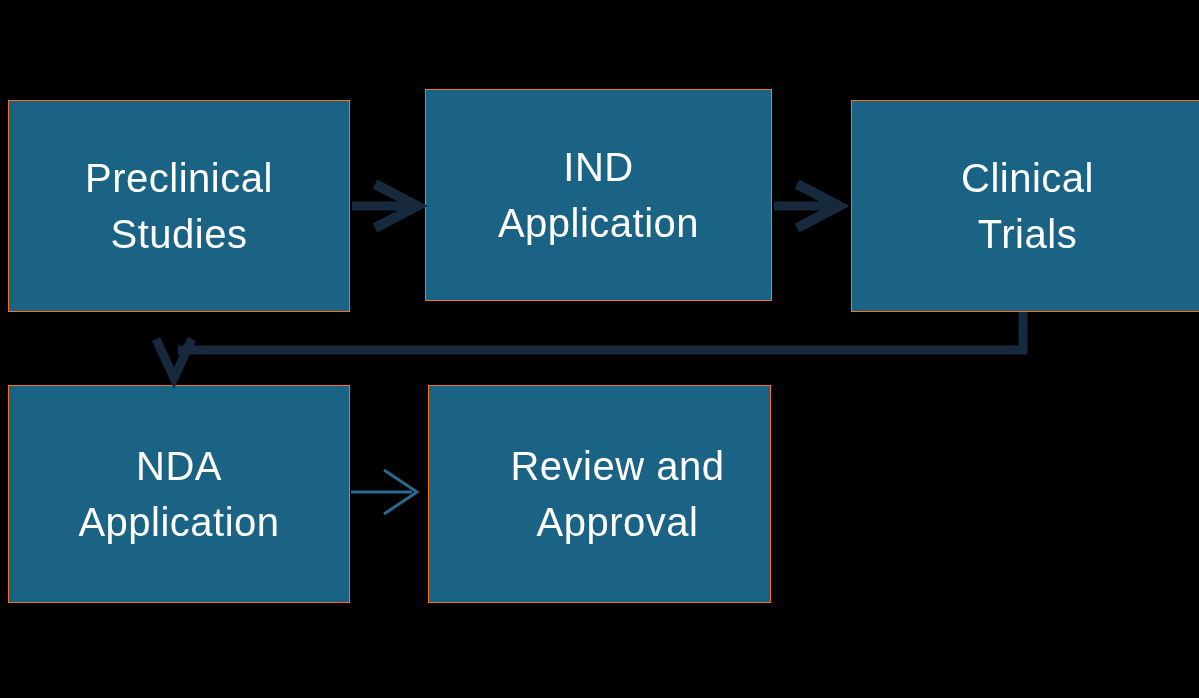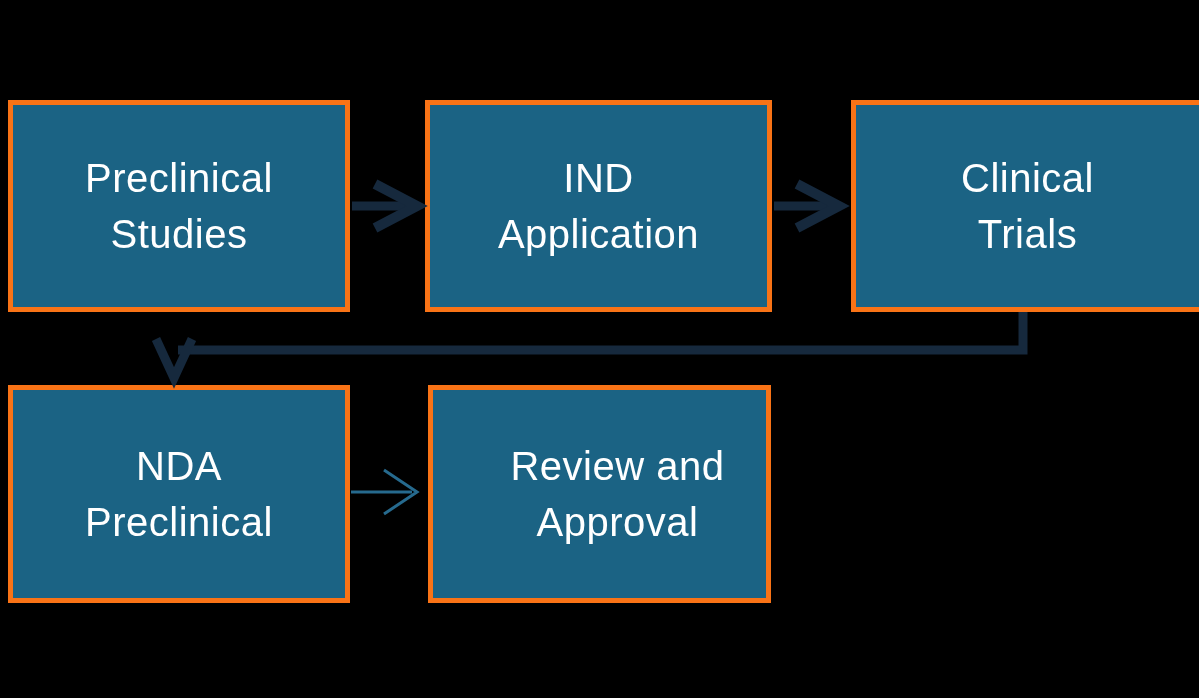--- a/index.html
+++ b/index.html
@@ -8,33 +8,33 @@
     width: 1199px;
     height: 698px;
     background: #000000;
     overflow: hidden;
     font-family: "Liberation Sans", sans-serif;
   }
   .node {
     position: absolute;
     box-sizing: border-box;
     background: #1B6384;
-    border: 5px solid #f97316;
+    border: 1px solid #f97316;
     display: flex;
     align-items: center;
     justify-content: center;
     text-align: center;
     color: #FFFFFF;
     font-size: 40px;
     line-height: 56px;
     white-space: pre-line;
     letter-spacing: 0.5px;
   }
   #node-preclinical { left: 8px;   top: 100px; width: 342px; height: 212px; }
-  #node-ind         { left: 425px; top: 100px; width: 347px; height: 212px; }
+  #node-ind         { left: 425px; top: 89px; width: 347px; height: 212px; }
   #node-clinical    { left: 851px; top: 100px; width: 353px; height: 212px; }
   #node-nda         { left: 8px;   top: 385px; width: 342px; height: 218px; }
   #node-review      { left: 428px; top: 385px; width: 343px; height: 218px; padding-left: 36px; }
   #arrow-layer {
     position: absolute;
     left: 0; top: 0;
     width: 1199px; height: 698px;
     pointer-events: none;
   }
   #arrow-layer path { fill: none; }
@@ -47,21 +47,21 @@
   <div class="node" id="node-preclinical">Preclinical
 Studies</div>
 
   <div class="node" id="node-ind">IND
 Application</div>
 
   <div class="node" id="node-clinical">Clinical
 Trials</div>
 
   <div class="node" id="node-nda">NDA
-Preclinical</div>
+Application</div>
 
   <div class="node" id="node-review">Review and
 Approval</div>
 
   <svg id="arrow-layer" viewBox="0 0 1199 698" xmlns="http://www.w3.org/2000/svg">
 
     <g>
       <path d="M352,206 H409" stroke-width="9" stroke="#16293D"></path>
       <path d="M375,184 L417,206 L375,228" stroke-width="10" stroke-linejoin="miter" stroke="#16293D"></path>
     </g>

